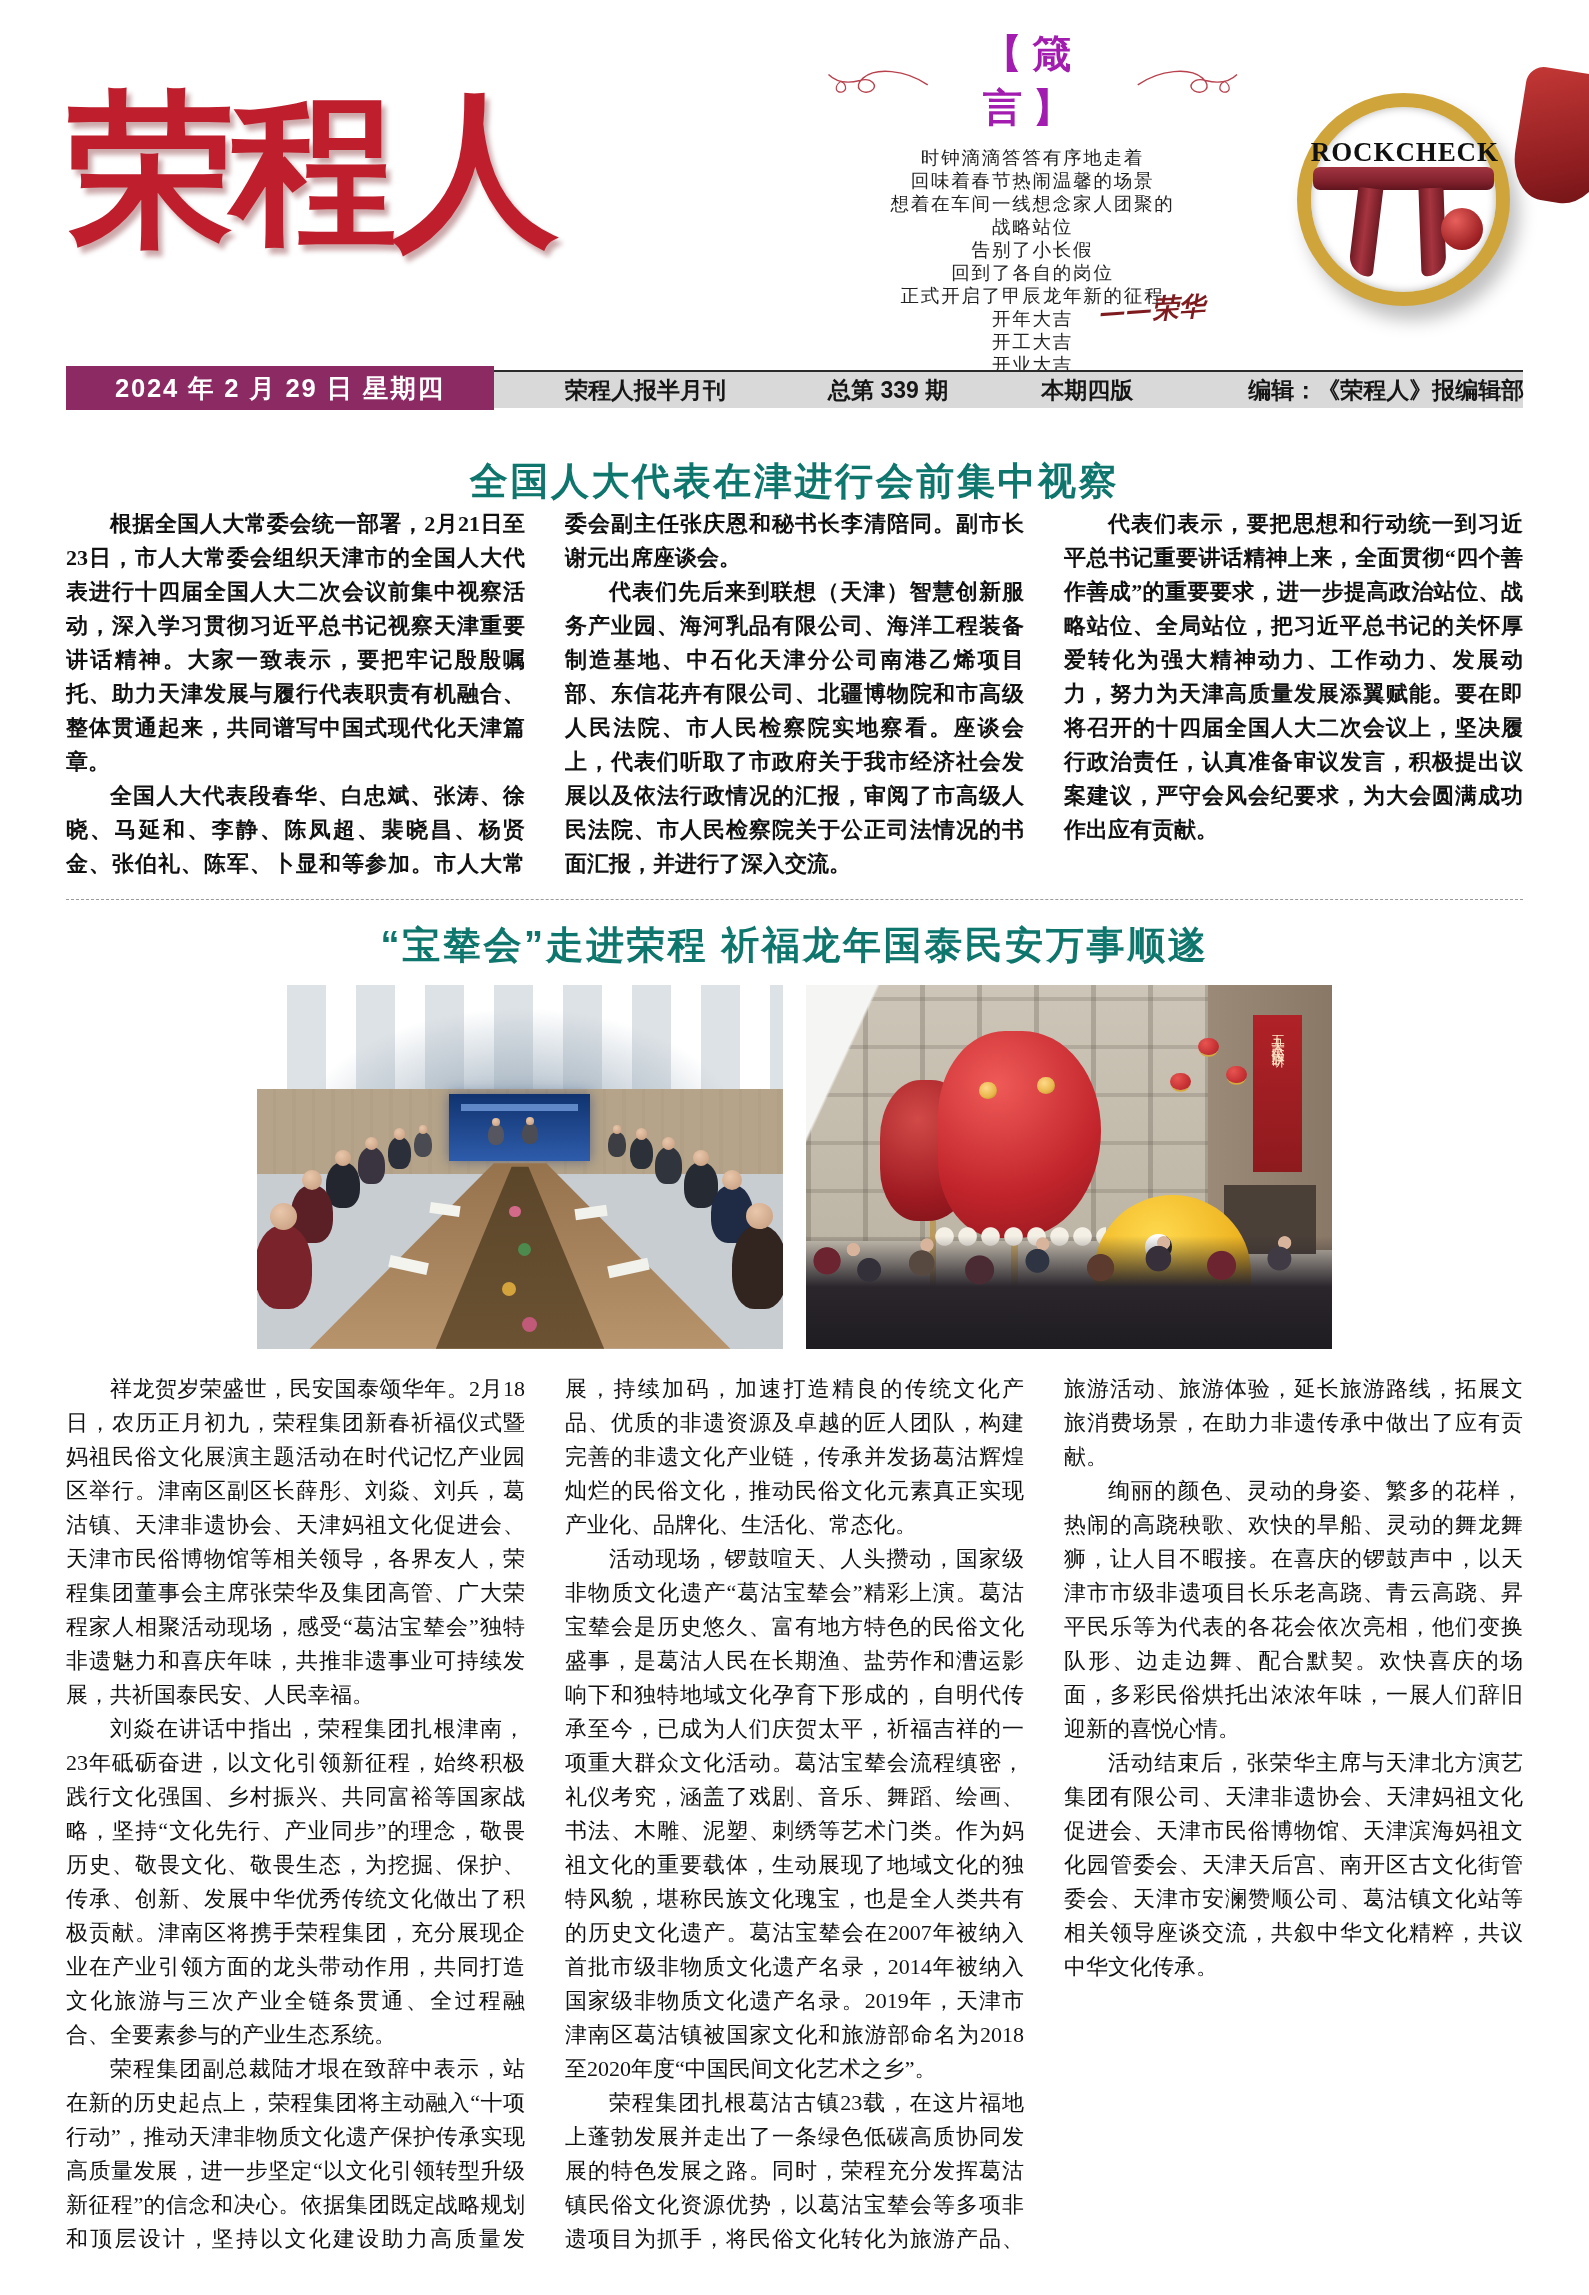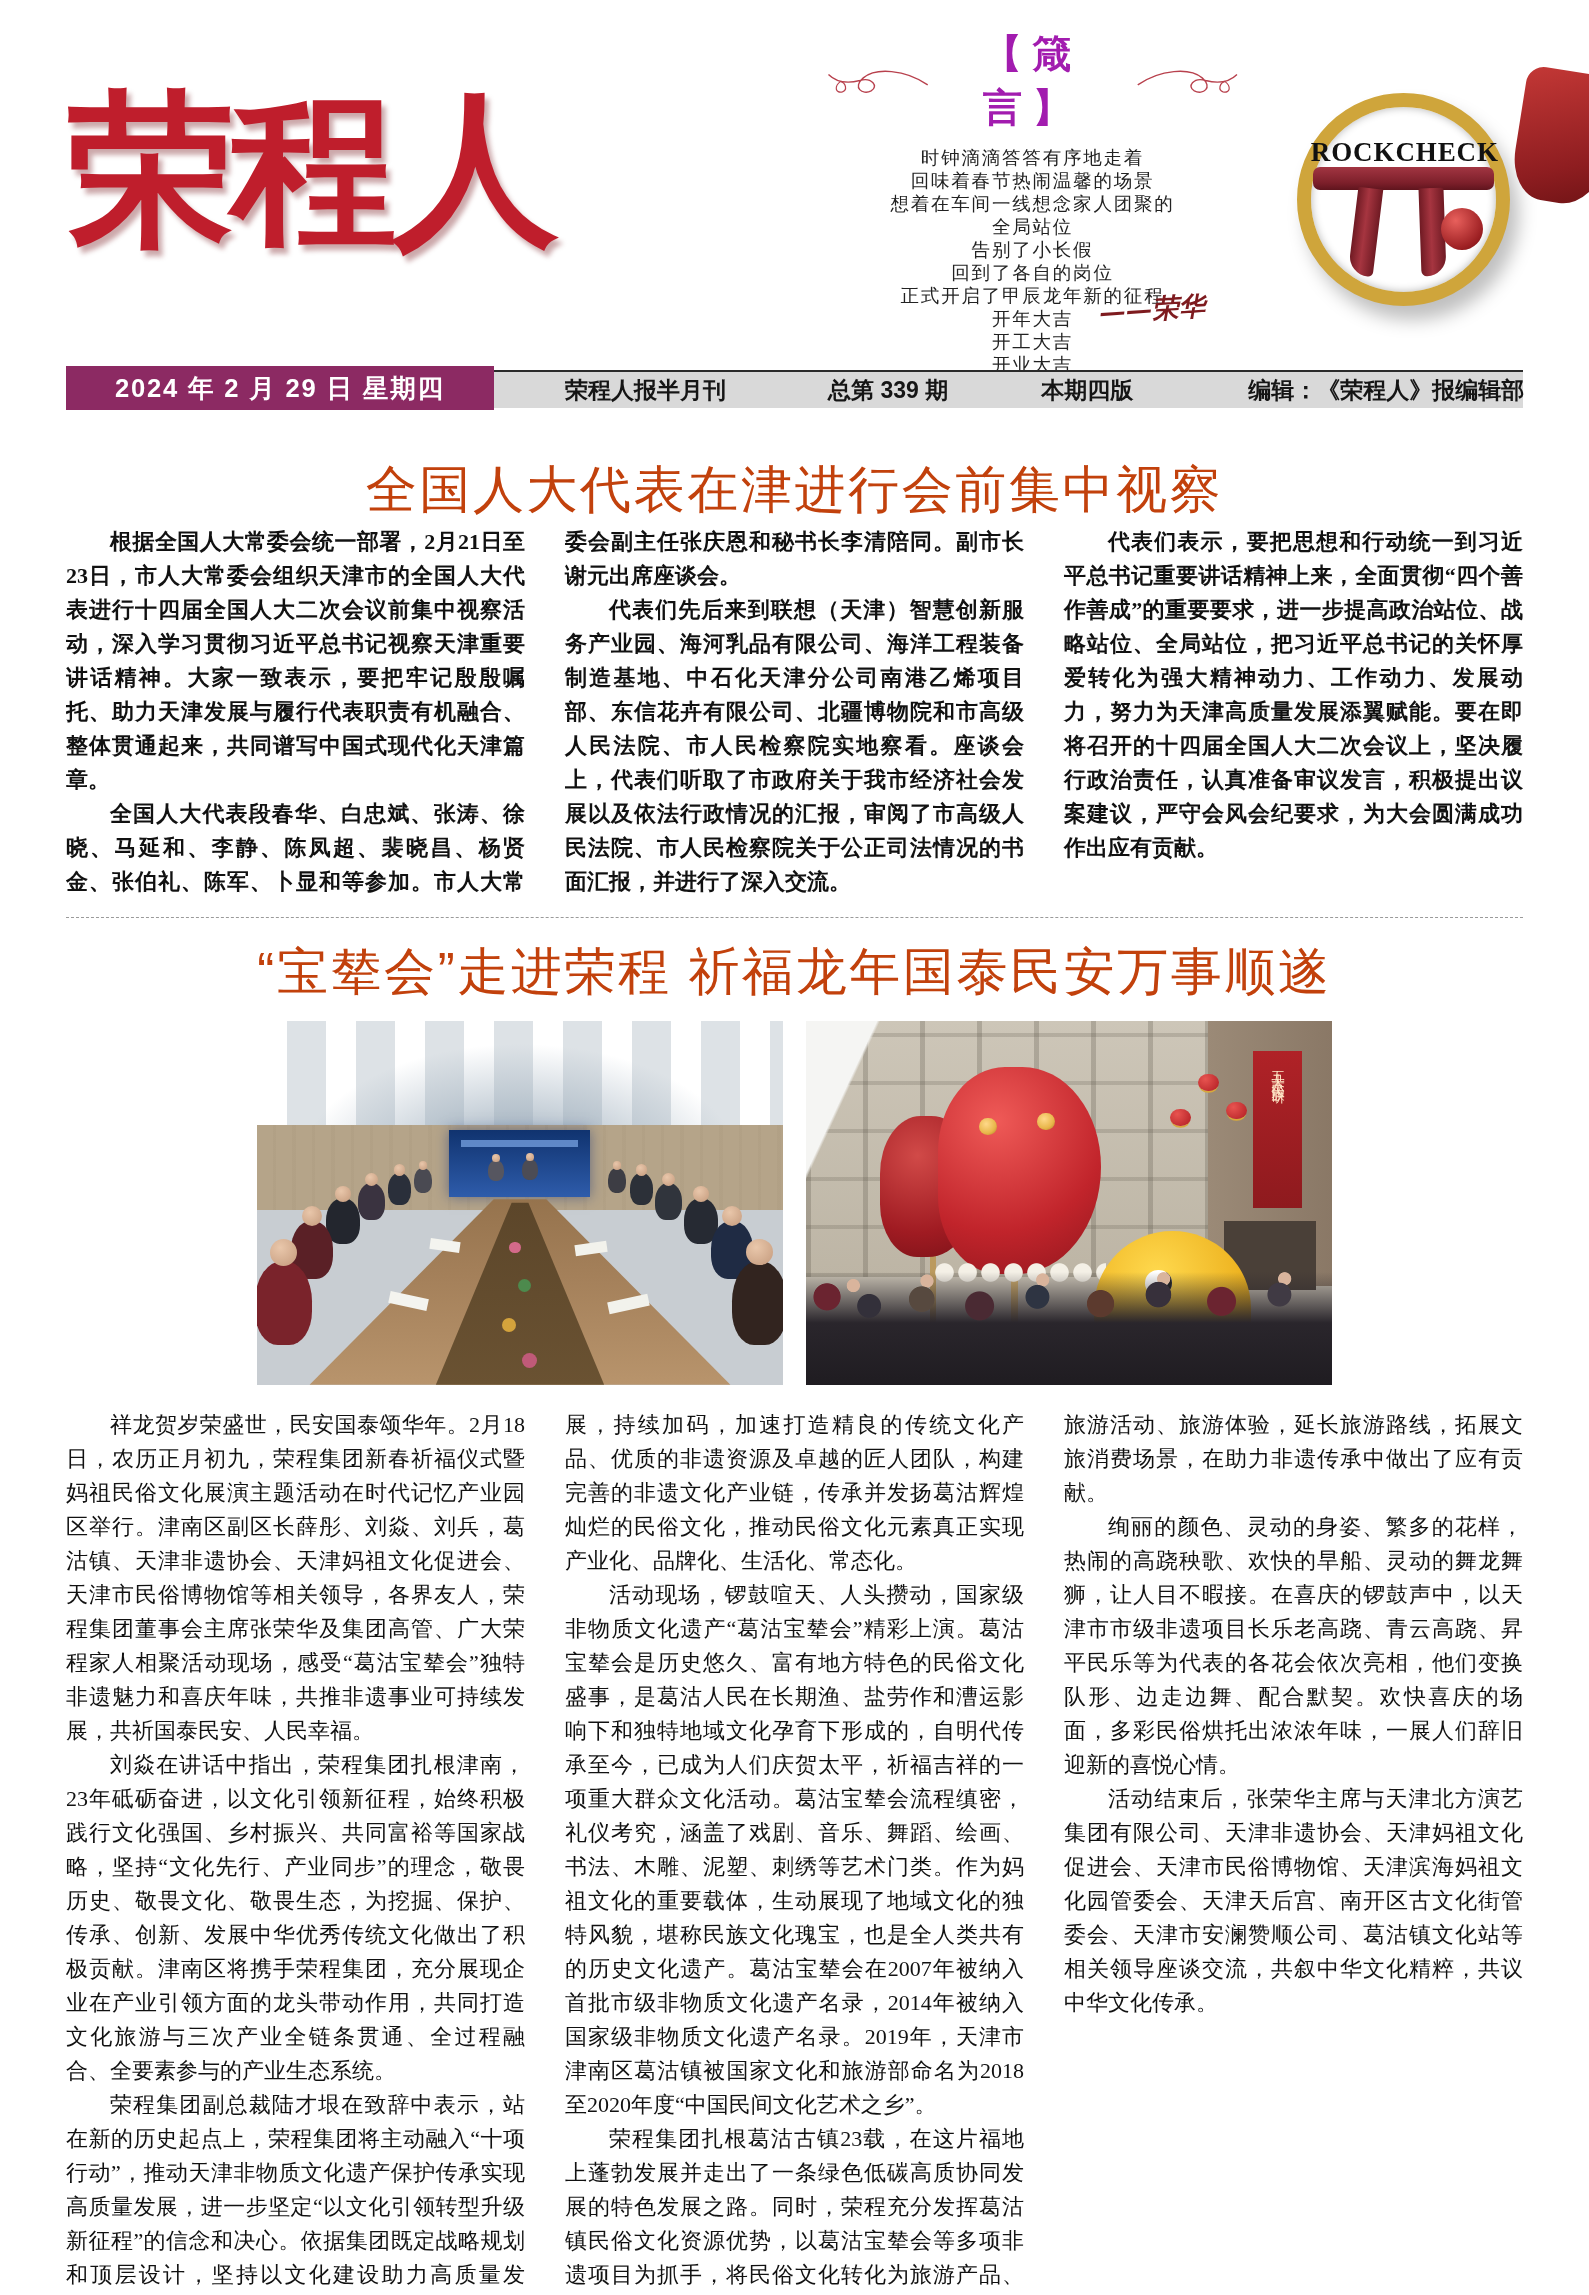--- a/index.html
+++ b/index.html
@@ -43,22 +43,22 @@
   .date-bar .gray{position:absolute;left:428px;right:0;top:4.4px;bottom:1.8px;background:#d9d9d9;
       border-top:2.6px solid #2b2b2b;display:flex;align-items:center;
       font-family:"Liberation Sans",sans-serif;font-weight:bold;font-size:23px;color:#151515;}
   .date-bar .gray span{white-space:nowrap;}
   .date-bar .purple{position:absolute;left:0;top:0;bottom:0;width:428px;background:#8c2a63;
       display:flex;align-items:center;justify-content:center;color:#fff;
       font-family:"Liberation Sans",sans-serif;font-weight:bold;font-size:25.6px;letter-spacing:1.8px;}
   .g1{margin-left:71px;} .g2{margin-left:102px;} .g3{margin-left:93px;} .g4{margin-left:115px;font-family:Liberation Serif, serif;}
 
   
-  .article-title{font-family:"Liberation Sans",sans-serif;font-weight:normal;text-align:center;
-      color:#c2410c;font-size:51px;letter-spacing:2.6px;}
+  .article-title{font-family:"Liberation Sans",sans-serif;font-weight:bold;text-align:center;
+      color:#0f766e;font-size:38px;letter-spacing:2.6px;}
   .t1{margin-top:46px;}
   .t2{margin-top:19.4px;}
   .article-body{column-count:3;column-gap:40px;column-fill:auto;overflow:hidden;
       font-size:22px;line-height:34px;text-align:justify;color:#111;}
   .article-body p{margin:0;text-indent:2em;}
   .body1{height:380px;font-weight:bold;}
   .body2{margin-top:23px;height:893px;}
   .divider{margin-top:12.4px;border-top:1.8px dashed #9a9a9a;height:0;}
 
   
@@ -182,21 +182,21 @@
           <span class="motto-title">【箴言】</span>
           <svg class="flourish right" viewBox="0 0 120 42">
             <path d="M118,26 C92,8 58,6 44,18 C31,29 43,38 53,33 C62,28 54,17 40,21 C24,25 12,22 4,14" fill="none" stroke="#b8414d" stroke-width="1.6"></path>
             <path d="M18,22 C10,28 12,36 20,34 C26,32 24,24 18,22" fill="none" stroke="#b8414d" stroke-width="1.4"></path>
           </svg>
         </div>
         <div class="poem">
           <div class="poem-line">时钟滴滴答答有序地走着</div>
           <div class="poem-line">回味着春节热闹温馨的场景</div>
           <div class="poem-line">想着在车间一线想念家人团聚的</div>
-          <div class="poem-line">全局站位</div>
+          <div class="poem-line">战略站位</div>
           <div class="poem-line">告别了小长假</div>
           <div class="poem-line">回到了各自的岗位</div>
           <div class="poem-line">正式开启了甲辰龙年新的征程</div>
           <div class="poem-line">开年大吉</div>
           <div class="poem-line">开工大吉</div>
           <div class="poem-line">开业大吉</div>
           <div class="poem-line">龙年大吉</div>
         </div>
       </div>
       <div class="signature">——荣华</div>

